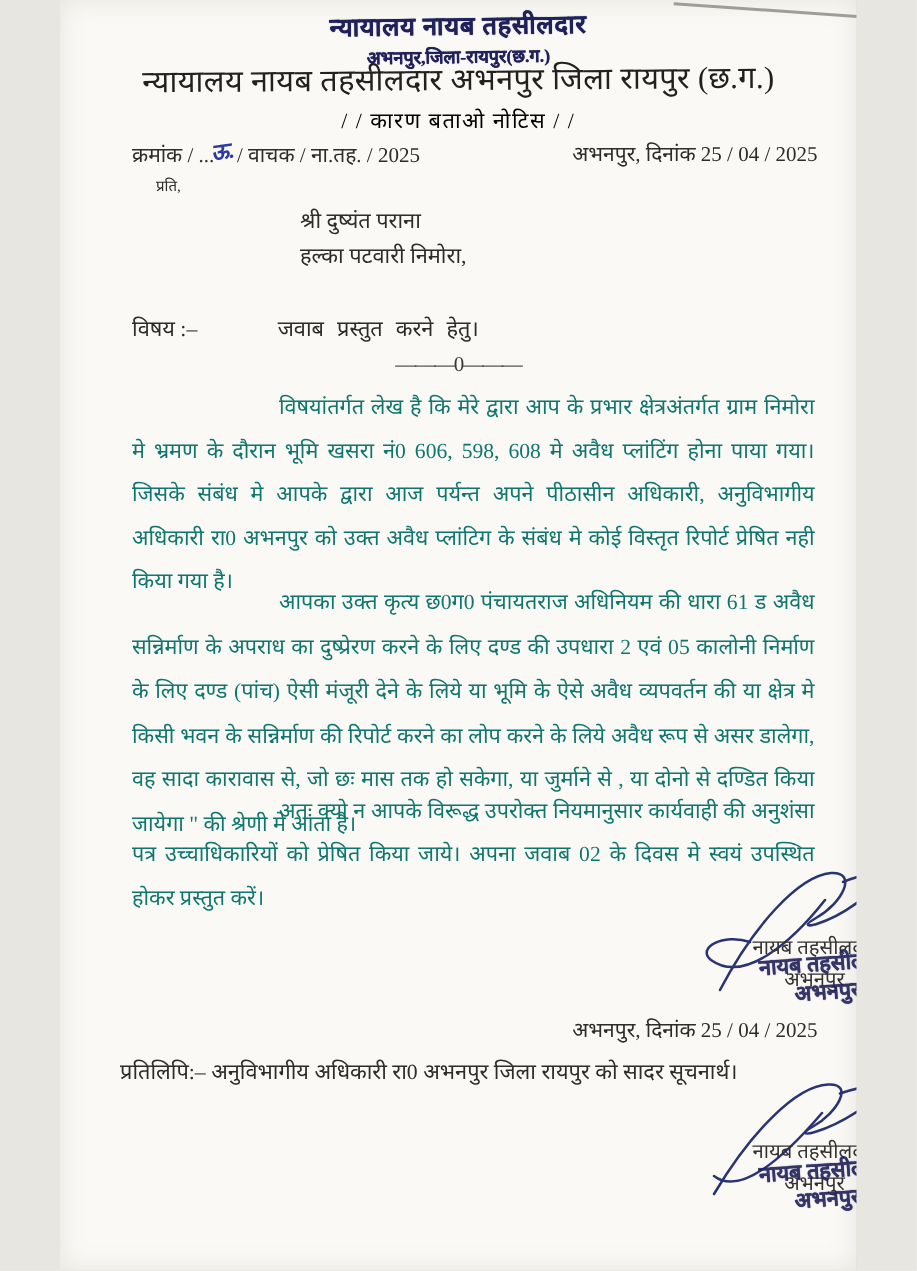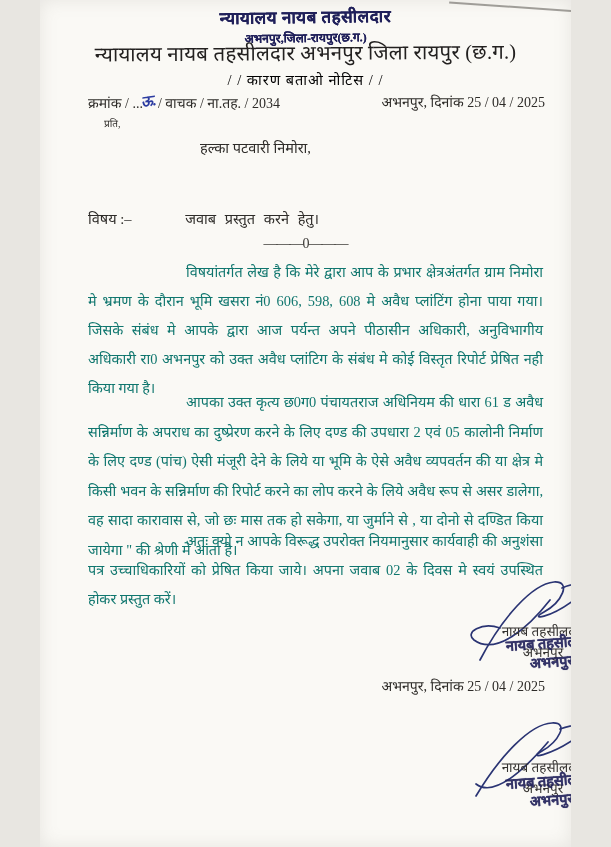--- a/index.html
+++ b/index.html
@@ -85,26 +85,27 @@
 
   <div class="abs office-stamp">
     <div class="l1">न्यायालय नायब तहसीलदार</div>
     <div class="l2">अभनपुर,जिला-रायपुर(छ.ग.)</div>
   </div>
 
   <div class="abs title">न्यायालय नायब तहसीलदार अभनपुर जिला रायपुर (छ.ग.)</div>
   <div class="abs notice-heading">/ / कारण बताओ नोटिस / /</div>
 
   <div class="abs row-ref">
-    <span class="left"><span>क्रमांक / ...</span><span class="hand-no">ऊ.</span><span> / वाचक / ना.तह. / 2034</span></span>
+    <span class="left"><span>क्रमांक / ...</span><span class="hand-no">ऊ.</span><span> / वाचक / ना.तह. / 2025</span></span>
     <span class="right">अभनपुर, दिनांक  25 / 04 / 2025</span>
   </div>
 
   <div class="abs salutation">प्रति,</div>
   <div class="abs addressee">
+    <div>श्री दुष्यंत पराना</div>
     <div>हल्का पटवारी निमोरा,</div>
   </div>
 
   <div class="abs subject-row">
     <span>विषय :–</span>
     <span class="subject-text">जवाब प्रस्तुत करने हेतु।</span>
   </div>
 
   <div class="abs separator">———0———</div>
 
@@ -127,20 +128,21 @@
     <div class="stamp-overlay">
       <div>नायब तहसीलदार</div>
       <div>अभनपुर</div>
     </div>
   </div>
 
   <div class="abs row-ref2">
     <span class="right">अभनपुर, दिनांक  25 / 04 / 2025</span>
   </div>
 
+  <div class="abs copy-line">प्रतिलिपि:– अनुविभागीय अधिकारी रा0 अभनपुर जिला रायपुर को सादर सूचनार्थ।</div>
 
   <div class="abs sig-block sig2">
     <svg class="sig-svg" width="180" height="100" viewBox="0 0 180 100">
       <g fill="none" stroke="#2a3473" stroke-width="1.7" stroke-linecap="round">
         <path d="M18 84 C 42 44, 72 12, 94 11 C 112 10, 100 30, 84 39 C 68 48, 92 44, 118 26"></path>
         <path d="M102 17 C 126 8, 148 14, 164 6"></path>
         <path d="M90 30 C 66 58, 36 86, 18 72"></path>
       </g>
     </svg>
     <div class="typed-sig">

